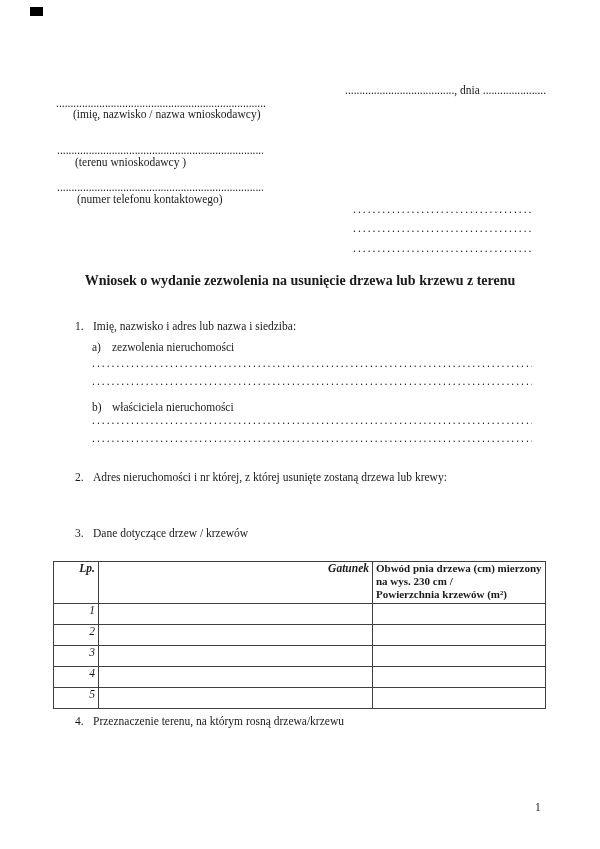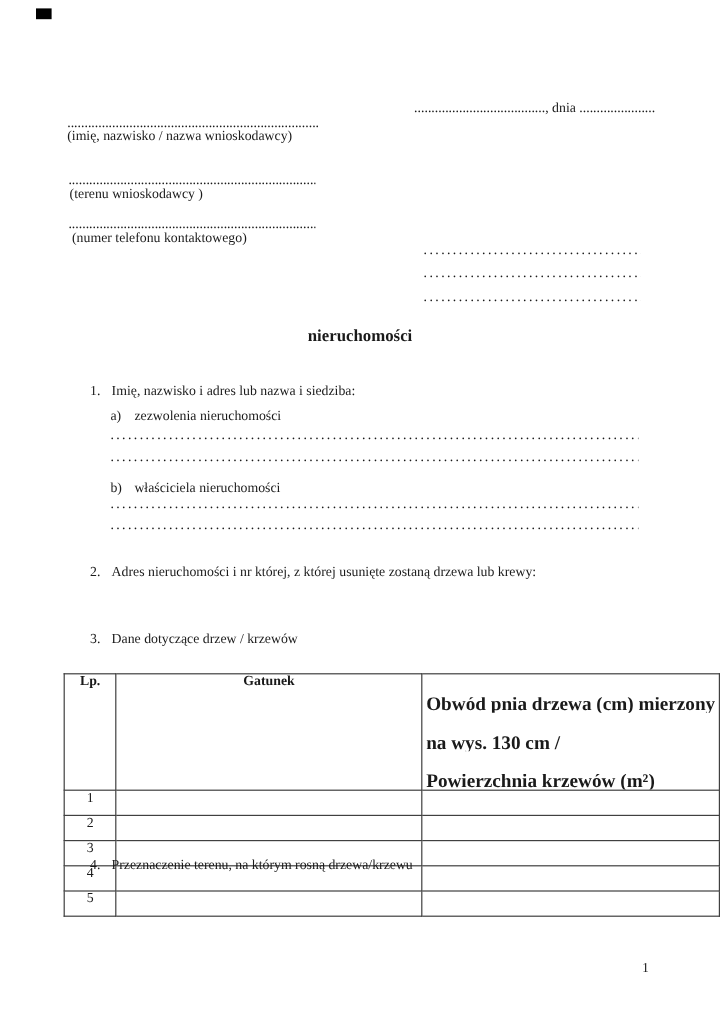--- a/index.html
+++ b/index.html
@@ -6,35 +6,35 @@
   .page{
     position:relative;width:600px;height:849px;background:#ffffff;
     font-family:"Liberation Serif","DejaVu Serif",serif;color:#1a1a1a;
     font-size:11.5px;overflow:hidden;margin:0 auto;
   }
   .abs{position:absolute;}
   .mark{left:30px;top:7px;width:13px;height:9px;background:#000;}
   .dateline{top:84px;right:54px;white-space:pre;}
   .dots{height:13px;line-height:13px;overflow:hidden;white-space:nowrap;}
   .sp{letter-spacing:2px;}
-  .lbl{line-height:13px;white-space:nowrap;}
+  .lbl{line-height:13px;white-space:nowrap;margin-left:17px;}
   .title{left:0;top:271px;width:600px;text-align:center;font-weight:bold;
          font-size:14px;line-height:19px;}
   .item{display:flex;white-space:nowrap;}
   .item .n{width:18px;flex:none;}
   .sub .n{width:20px;flex:none;}
   table.t{border-collapse:collapse;position:absolute;left:53px;top:561px;
           table-layout:fixed;}
   .t td{border:1px solid #404040;padding:0 3px;vertical-align:top;
         line-height:13px;overflow:hidden;}
   .t tr.hd{height:42px;}
   .t tr.hd td{font-weight:bold;}
   .t tr.r{height:21px;}
-  .c{text-align:center;}
-  .h3 div{white-space:nowrap;overflow:hidden;font-size:16px;margin-top:19px;}
+  .c{text-align:right;font-style:italic;}
+  .h3 div{white-space:nowrap;overflow:hidden;font-size:11px;}
   .pnum{left:535px;top:801px;}
 </style>
 </head>
 <body>
 
 <div class="page">
 
   <div class="abs mark"></div>
 
   <div class="abs dateline"><span>......................................</span><span>, dnia </span><span>......................</span></div>
@@ -46,21 +46,21 @@
   <div class="abs lbl" style="left:58px;top:156px">(terenu wnioskodawcy )</div>
 
   <div class="abs dots" style="left:57px;top:181px;width:206px">............................................................................</div>
   <div class="abs lbl" style="left:60px;top:193px">(numer telefonu kontaktowego)</div>
 
   <div class="abs dots sp" style="left:353px;top:203px;width:181px">........................................</div>
   <div class="abs dots sp" style="left:353px;top:222px;width:181px">........................................</div>
   <div class="abs dots sp" style="left:353px;top:242px;width:181px">........................................</div>
 
   <div class="abs title">
-    <div>nieruchomości</div>
+    <div>Wniosek o wydanie zezwolenia na usunięcie drzewa lub krzewu z terenu</div>
   </div>
 
   <div class="abs item" style="left:75px;top:320px">
     <span class="n">1.</span>
     <span>Imię, nazwisko i adres lub nazwa i siedziba:</span>
   </div>
   <div class="abs item sub" style="left:92px;top:341px">
     <span class="n">a)</span>
     <span>zezwolenia nieruchomości</span>
   </div>
@@ -88,21 +88,21 @@
         <col style="width:45px">
         <col style="width:274px">
         <col style="width:173px">
       </colgroup>
     <tbody>
         <tr class="hd">
       <td class="c">Lp.</td>
       <td class="c">Gatunek</td>
       <td class="h3">
         <div>Obwód pnia drzewa (cm) mierzony</div>
-        <div>na wys. 130 cm /</div>
+        <div>na wys. 230 cm /</div>
         <div>Powierzchnia krzewów (m²)</div>
       </td>
     </tr>
     <tr class="r">
       <td class="c">1</td>
       <td></td>
       <td></td>
     </tr>
     <tr class="r">
       <td class="c">2</td>

